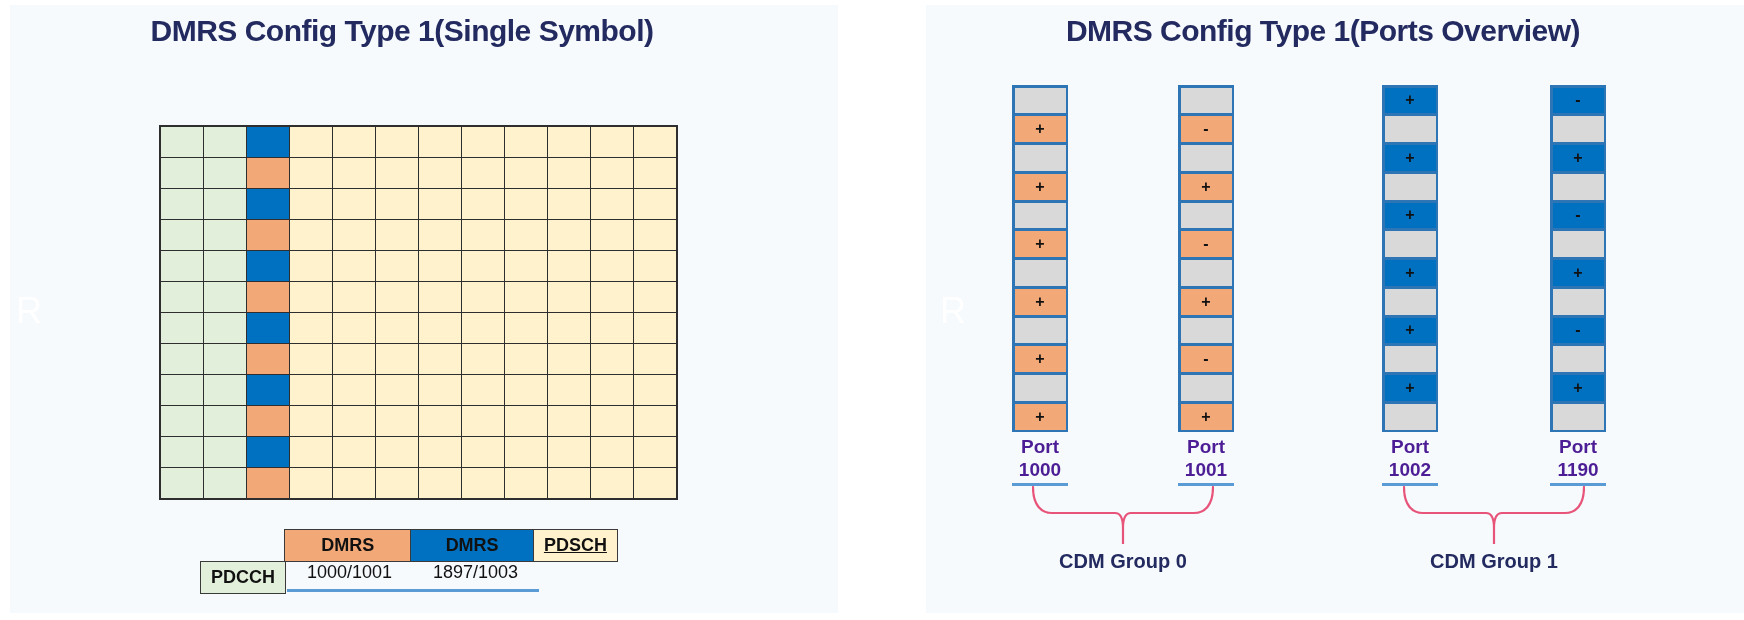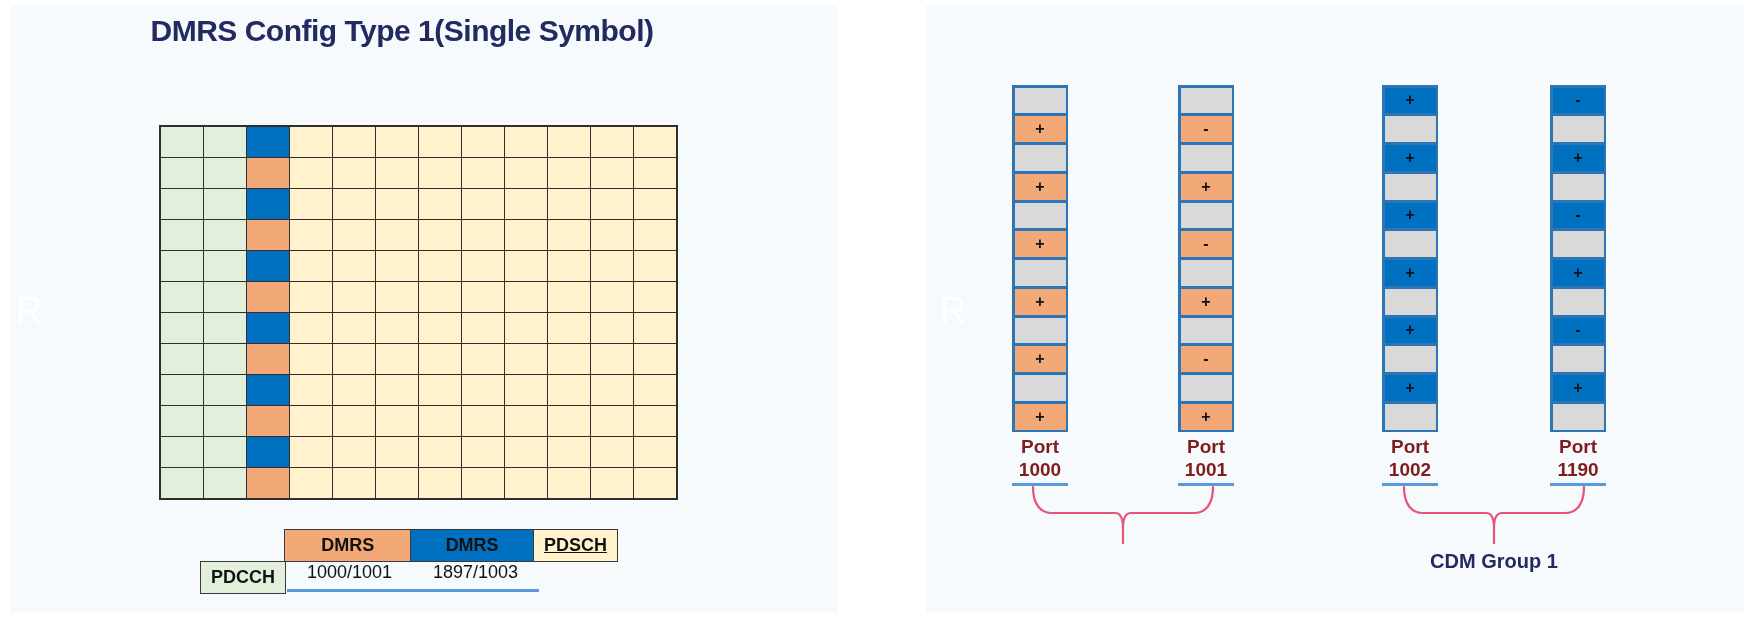--- a/index.html
+++ b/index.html
@@ -44,21 +44,21 @@
   .legend-underline{position:absolute; left:277px; top:584px; width:252px;
     height:3px; background:var(--underline);}
 
   
   .pcol{position:absolute; top:80px; width:56px; height:347px;
     background:var(--port_border); padding:2.5px; display:flex;
     flex-direction:column; gap:3px;}
   .pcell{flex:1; display:flex; align-items:center; justify-content:center;
     font-size:16px; font-weight:700; color:var(--ink); line-height:1;}
   .plabel{position:absolute; top:430px; width:100px; text-align:center;
-    font-size:19px; font-weight:700; color:#7f1d1d; line-height:23px;}
+    font-size:19px; font-weight:700; color:#4c1d95; line-height:23px;}
   .pnum{display:inline-block; border-bottom:3px solid var(--underline);
     padding:0 7px 2px 7px;}
 
   
   .brace{position:absolute; top:481px; width:182px; height:62px;}
   #brace-0{left:106px;} #brace-1{left:477px;}
   .brace path{stroke:var(--brace); stroke-width:2.2; fill:none;
     stroke-linecap:round;}
   .cdm-label{position:absolute; top:545px; width:200px; text-align:center;
     font-size:20px; font-weight:700; color:var(--title_ink);}
@@ -221,20 +221,21 @@
       <div class="lseg c-orange" style="width: 127px;">DMRS</div>
       <div class="lseg c-blue" style="width: 125px;">DMRS</div>
       <div class="lseg c-yellow" style="width: 85px; text-decoration: underline;">PDSCH</div>
     </div>
   <div class="legend-sub" id="sub-left">1000/1001</div>
   <div class="legend-sub" id="sub-right">1897/1003</div>
   <div class="legend-underline"></div>
 </div>
 
 <div class="card" id="right-card">
+  <div class="panel-title">DMRS Config Type 1(Ports Overview)</div>
   <div class="watermark">R</div>
   <div id="ports-root">
       <div class="pcol" style="left: 86px;">
         <div class="pcell c-gray"></div>
         <div class="pcell c-orange">+</div>
         <div class="pcell c-gray"></div>
         <div class="pcell c-orange">+</div>
         <div class="pcell c-gray"></div>
         <div class="pcell c-orange">+</div>
         <div class="pcell c-gray"></div>
@@ -302,14 +303,15 @@
         <div>Port</div>
         <div><span class="pnum">1190</span></div>
       </div>
     </div>
   <svg class="brace" id="brace-0" viewBox="0 0 182 62">
     <path d="M1,1 C1,19 9,27 20,27 L83,27 Q91,27 91,42 L91,58 L91,42 Q91,27 99,27 L162,27 C173,27 181,19 181,1"></path>
   </svg>
   <svg class="brace" id="brace-1" viewBox="0 0 182 62">
     <path d="M1,1 C1,19 9,27 20,27 L83,27 Q91,27 91,42 L91,58 L91,42 Q91,27 99,27 L162,27 C173,27 181,19 181,1"></path>
   </svg>
+  <div class="cdm-label" id="cdm-0">CDM Group 0</div>
   <div class="cdm-label" id="cdm-1">CDM Group 1</div>
 </div>
 
 </body></html>

